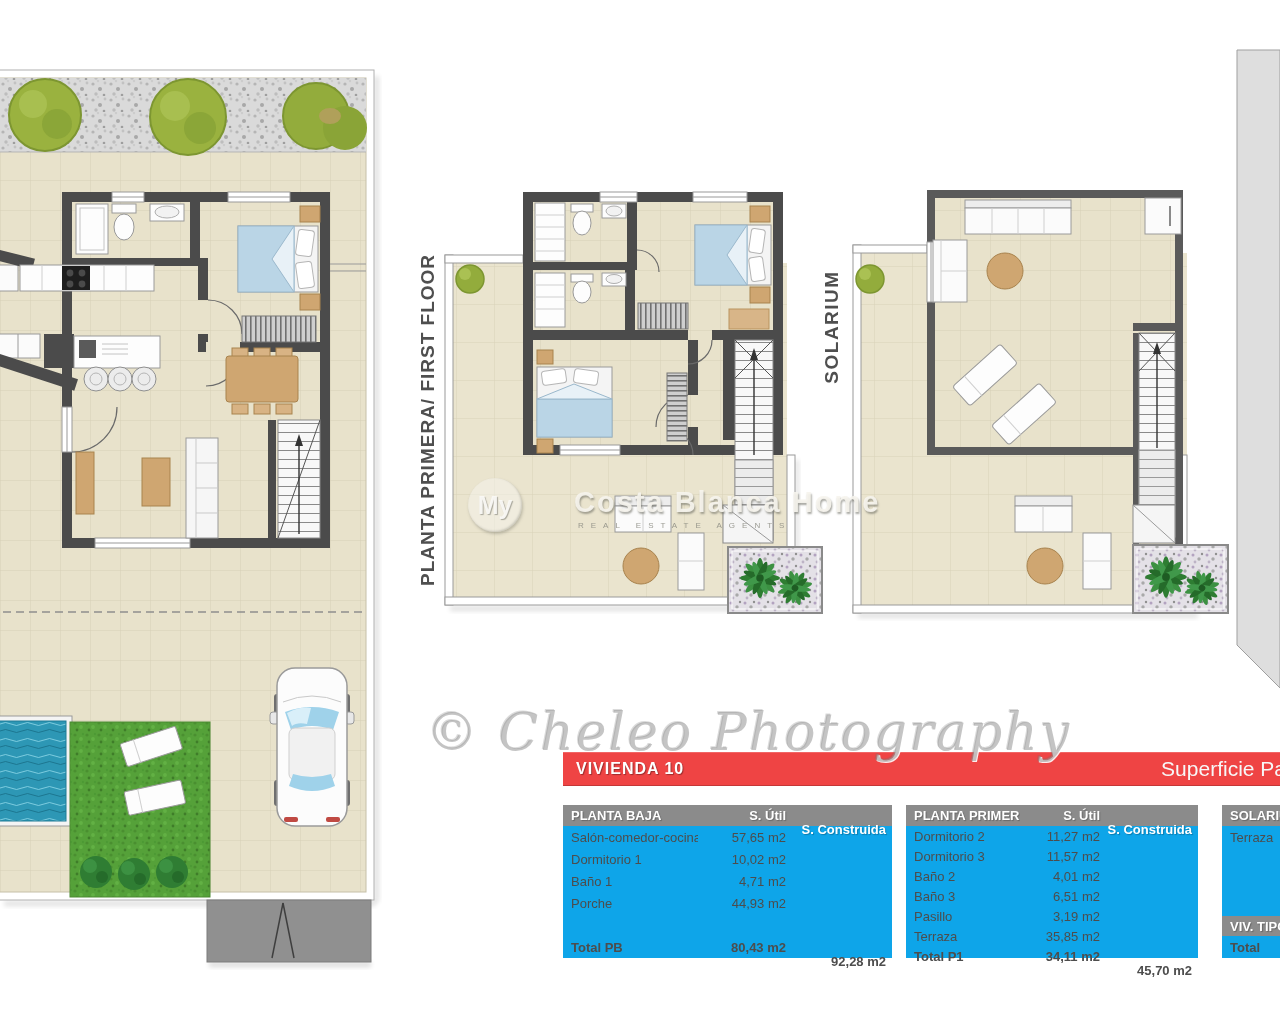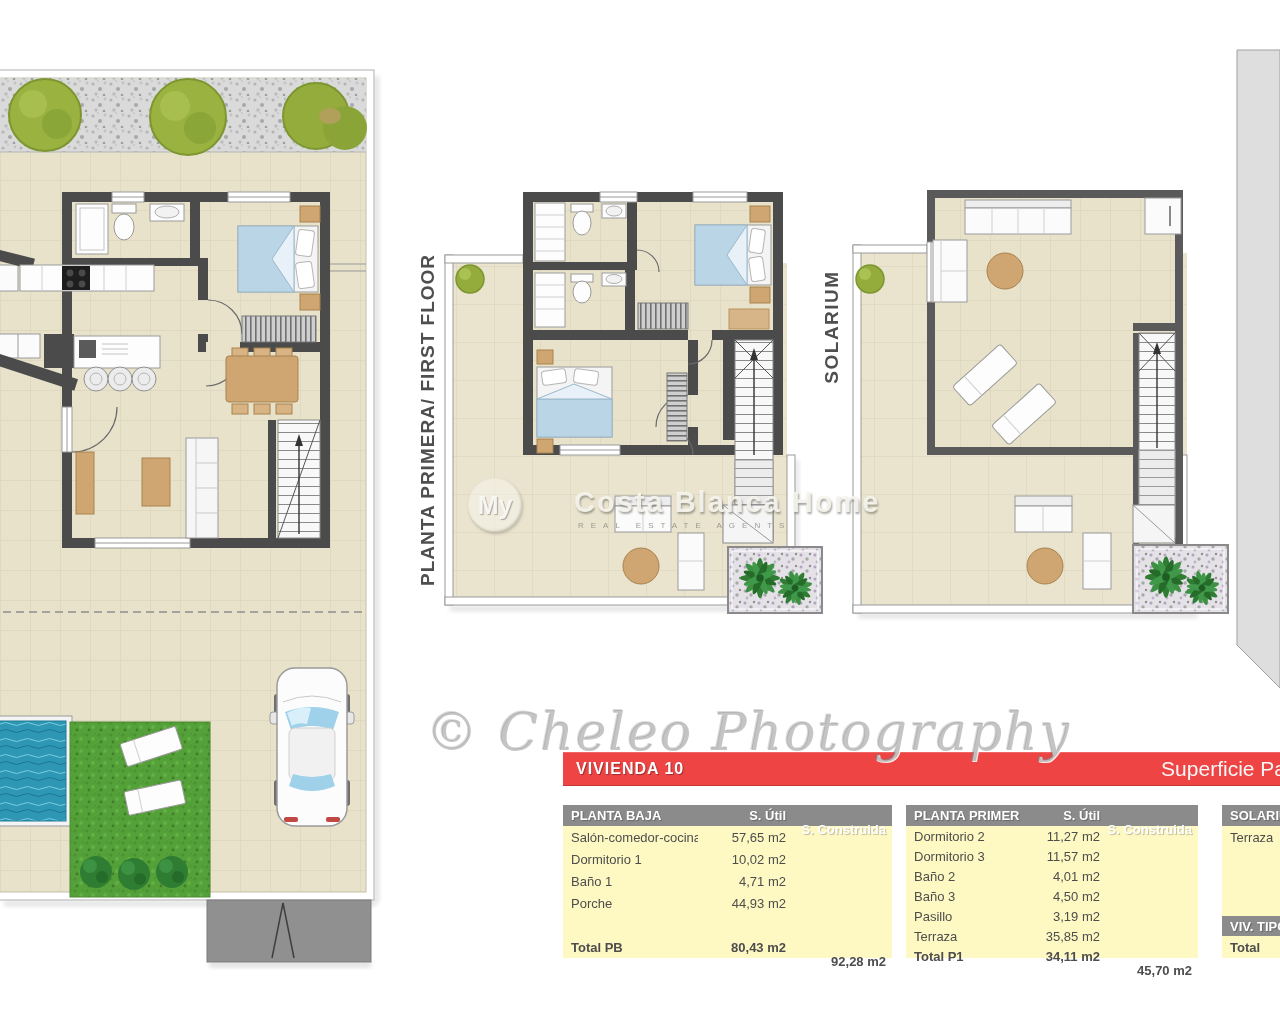--- a/index.html
+++ b/index.html
@@ -29,21 +29,21 @@
 
   
   .titlebar{position:absolute;left:563px;top:752px;width:717px;height:34px;background:#ef4444;z-index:2;
             display:flex;align-items:center;justify-content:space-between;overflow:hidden;
             box-shadow:inset 0 1px 0 rgba(255,255,255,.18),inset 0 -1px 0 rgba(0,0,0,.18);}
   .titlebar .t{color:#fff;font-weight:bold;font-size:16px;letter-spacing:1px;padding-left:13px;
             text-shadow:1px 1px 1px rgba(0,0,0,.35);white-space:nowrap;}
   .titlebar .s{color:#f7f7f7;font-size:21px;white-space:nowrap;margin-right:-6px;}
 
   
-  .tbl{position:absolute;background:#fef9c3;display:flex;flex-direction:column;font-size:13px;
+  .tbl{position:absolute;background:#0ea5e9;display:flex;flex-direction:column;font-size:13px;
        color:#4d4d4d;z-index:2;}
   .hd,.sub-band{background:#8b8b8b;color:#fff;font-weight:bold;display:flex;align-items:center;
        height:21px;flex:none;text-shadow:1px 1px 1px rgba(0,0,0,.25);}
   .sub-band{height:20px;}
   .r{display:flex;align-items:center;height:22px;flex:none;}
   #t2 .r{height:20px;}
   .c1{flex:1;padding-left:8px;white-space:nowrap;overflow:hidden;}
   .c2{width:88px;text-align:right;white-space:nowrap;}
   .c3{width:100px;text-align:right;padding-right:6px;white-space:nowrap;margin-top:28px;}
   #t2 .c2{width:80px;}  #t2 .c3{width:92px;}
@@ -620,21 +620,21 @@
     <span class="c2">11,57 m2</span>
     <span class="c3"></span>
   </div>
   <div class="r">
     <span class="c1">Baño 2</span>
     <span class="c2">4,01 m2</span>
     <span class="c3"></span>
   </div>
   <div class="r">
     <span class="c1">Baño 3</span>
-    <span class="c2">4,50 m2</span>
+    <span class="c2">6,51 m2</span>
     <span class="c3"></span>
   </div>
   <div class="r">
     <span class="c1">Pasillo</span>
     <span class="c2">3,19 m2</span>
     <span class="c3"></span>
   </div>
   <div class="r">
     <span class="c1">Terraza</span>
     <span class="c2">35,85 m2</span>

